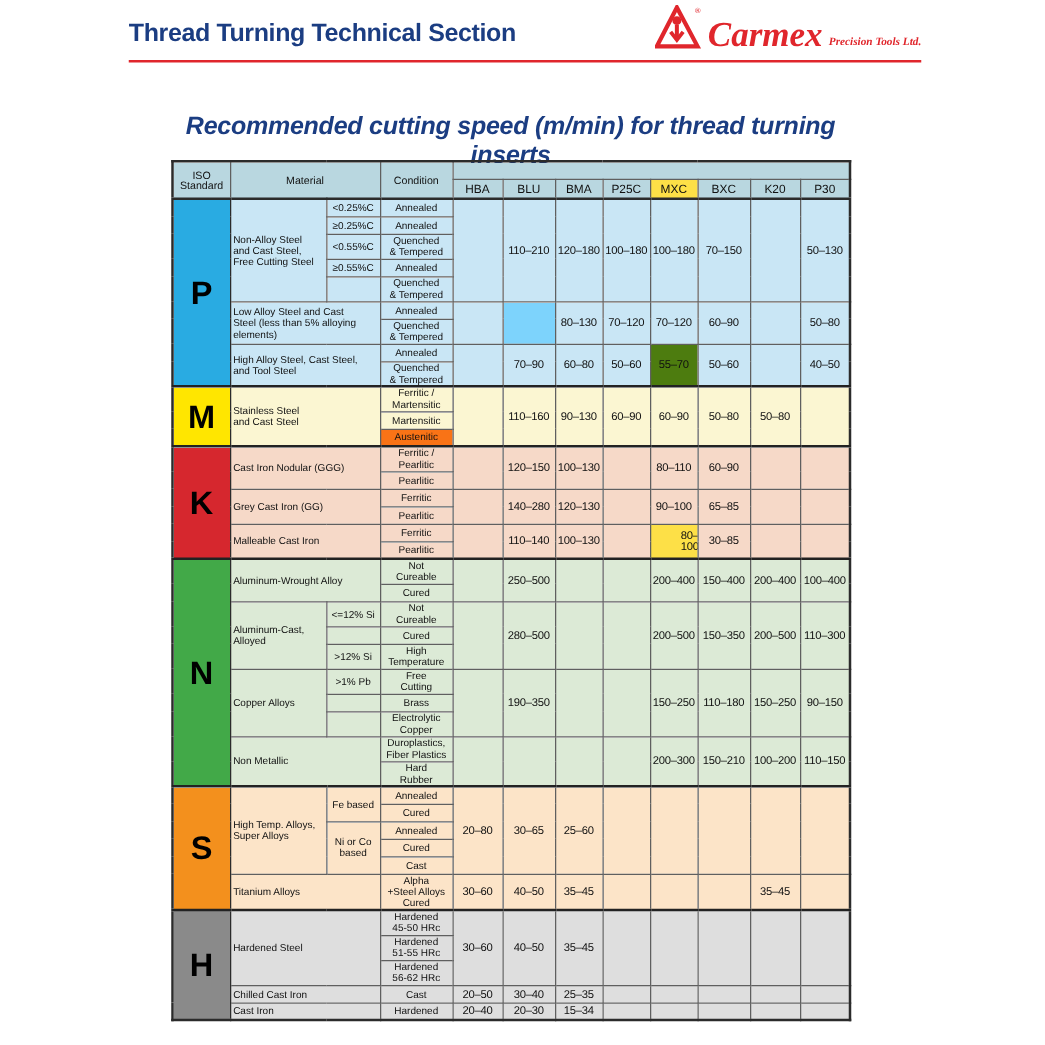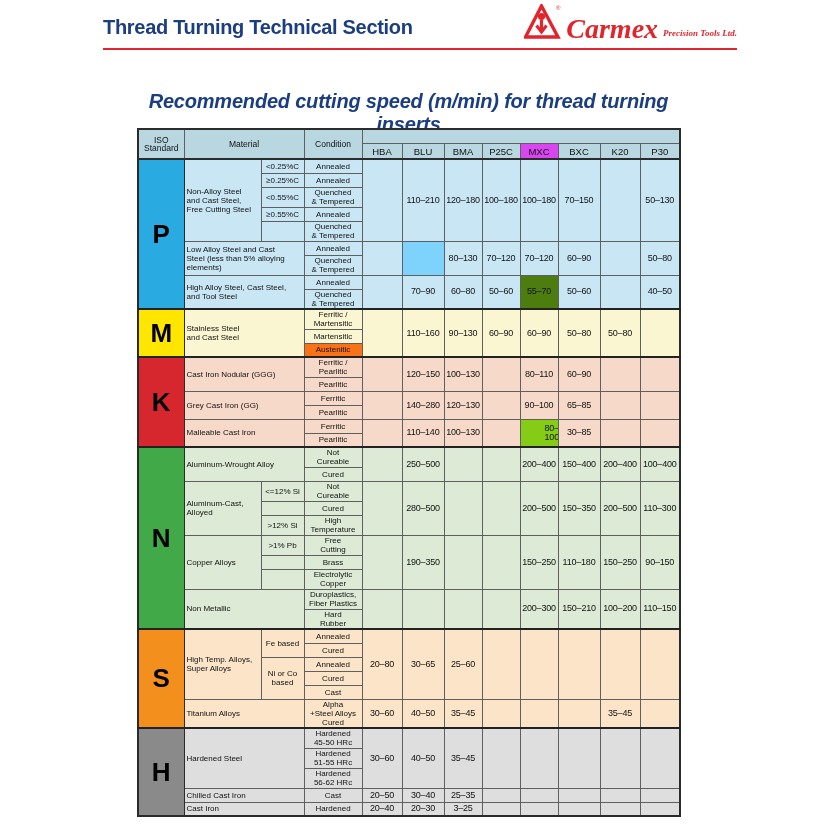--- a/index.html
+++ b/index.html
@@ -75,21 +75,21 @@
 Standard</th>
         <th class="iso-h" rowspan="2" colspan="2" style="background: rgb(185, 215, 224);">Material</th>
         <th class="iso-h" rowspan="2" style="background: rgb(185, 215, 224);">Condition</th>
         <th colspan="8" style="background: rgb(185, 215, 224);"></th>
       </tr>
       <tr class="hr2">
         <th style="background: rgb(185, 215, 224);">HBA</th>
         <th style="background: rgb(185, 215, 224);">BLU</th>
         <th style="background: rgb(185, 215, 224);">BMA</th>
         <th style="background: rgb(185, 215, 224);">P25C</th>
-        <th style="background: #d946ef;">MXC</th>
+        <th style="background: #fde047;">MXC</th>
         <th style="background: rgb(185, 215, 224);">BXC</th>
         <th style="background: rgb(185, 215, 224);">K20</th>
         <th style="background: rgb(185, 215, 224);">P30</th>
       </tr>
     </thead>
     <tbody>
       <tr class="sec-start" style="height: 14px;">
         <td class="iso" rowspan="9" style="background: rgb(41, 171, 226);">P</td>
         <td class="mat" rowspan="5" colspan="1" style="background: rgb(201, 230, 245);">Non-Alloy Steel
 and Cast Steel,
@@ -211,21 +211,21 @@
       <tr style="height: 14px;">
         <td class="cond" style="background: rgb(246, 217, 200);">Pearlitic</td>
       </tr>
       <tr class="grp-start" style="height: 14px;">
         <td class="mat" rowspan="2" colspan="2" style="background: rgb(246, 217, 200);">Malleable Cast Iron</td>
         <td class="cond" style="background: rgb(246, 217, 200);">Ferritic</td>
         <td class="val" rowspan="2" style="background: rgb(246, 217, 200);"></td>
         <td class="val" rowspan="2" style="background: rgb(246, 217, 200);">110–140</td>
         <td class="val" rowspan="2" style="background: rgb(246, 217, 200);">100–130</td>
         <td class="val" rowspan="2" style="background: rgb(246, 217, 200);"></td>
-        <td class="val" rowspan="2" style="background: #84cc16; padding-left: 24px;">80–100</td>
+        <td class="val" rowspan="2" style="background: #fde047; padding-left: 24px;">80–100</td>
         <td class="val" rowspan="2" style="background: rgb(246, 217, 200);">30–85</td>
         <td class="val" rowspan="2" style="background: rgb(246, 217, 200);"></td>
         <td class="val" rowspan="2" style="background: rgb(246, 217, 200);"></td>
       </tr>
       <tr style="height: 14px;">
         <td class="cond" style="background: rgb(246, 217, 200);">Pearlitic</td>
       </tr>
       <tr class="sec-start" style="height: 20px;">
         <td class="iso" rowspan="10" style="background: rgb(66, 169, 72);">N</td>
         <td class="mat" rowspan="2" colspan="2" style="background: rgb(220, 234, 214);">Aluminum-Wrought Alloy</td>
@@ -382,21 +382,21 @@
         <td class="val" rowspan="1" style="background: rgb(222, 222, 222);"></td>
         <td class="val" rowspan="1" style="background: rgb(222, 222, 222);"></td>
         <td class="val" rowspan="1" style="background: rgb(222, 222, 222);"></td>
         <td class="val" rowspan="1" style="background: rgb(222, 222, 222);"></td>
       </tr>
       <tr class="grp-start" style="height: 14px;">
         <td class="mat" rowspan="1" colspan="2" style="background: rgb(222, 222, 222);">Cast Iron</td>
         <td class="cond" style="background: rgb(222, 222, 222);">Hardened</td>
         <td class="val" rowspan="1" style="background: rgb(222, 222, 222);">20–40</td>
         <td class="val" rowspan="1" style="background: rgb(222, 222, 222);">20–30</td>
-        <td class="val" rowspan="1" style="background: rgb(222, 222, 222);">3–25</td>
+        <td class="val" rowspan="1" style="background: rgb(222, 222, 222);">15–34</td>
         <td class="val" rowspan="1" style="background: rgb(222, 222, 222);"></td>
         <td class="val" rowspan="1" style="background: rgb(222, 222, 222);"></td>
         <td class="val" rowspan="1" style="background: rgb(222, 222, 222);"></td>
         <td class="val" rowspan="1" style="background: rgb(222, 222, 222);"></td>
         <td class="val" rowspan="1" style="background: rgb(222, 222, 222);"></td>
       </tr>
     </tbody>
   </table>
 
 </body></html>

